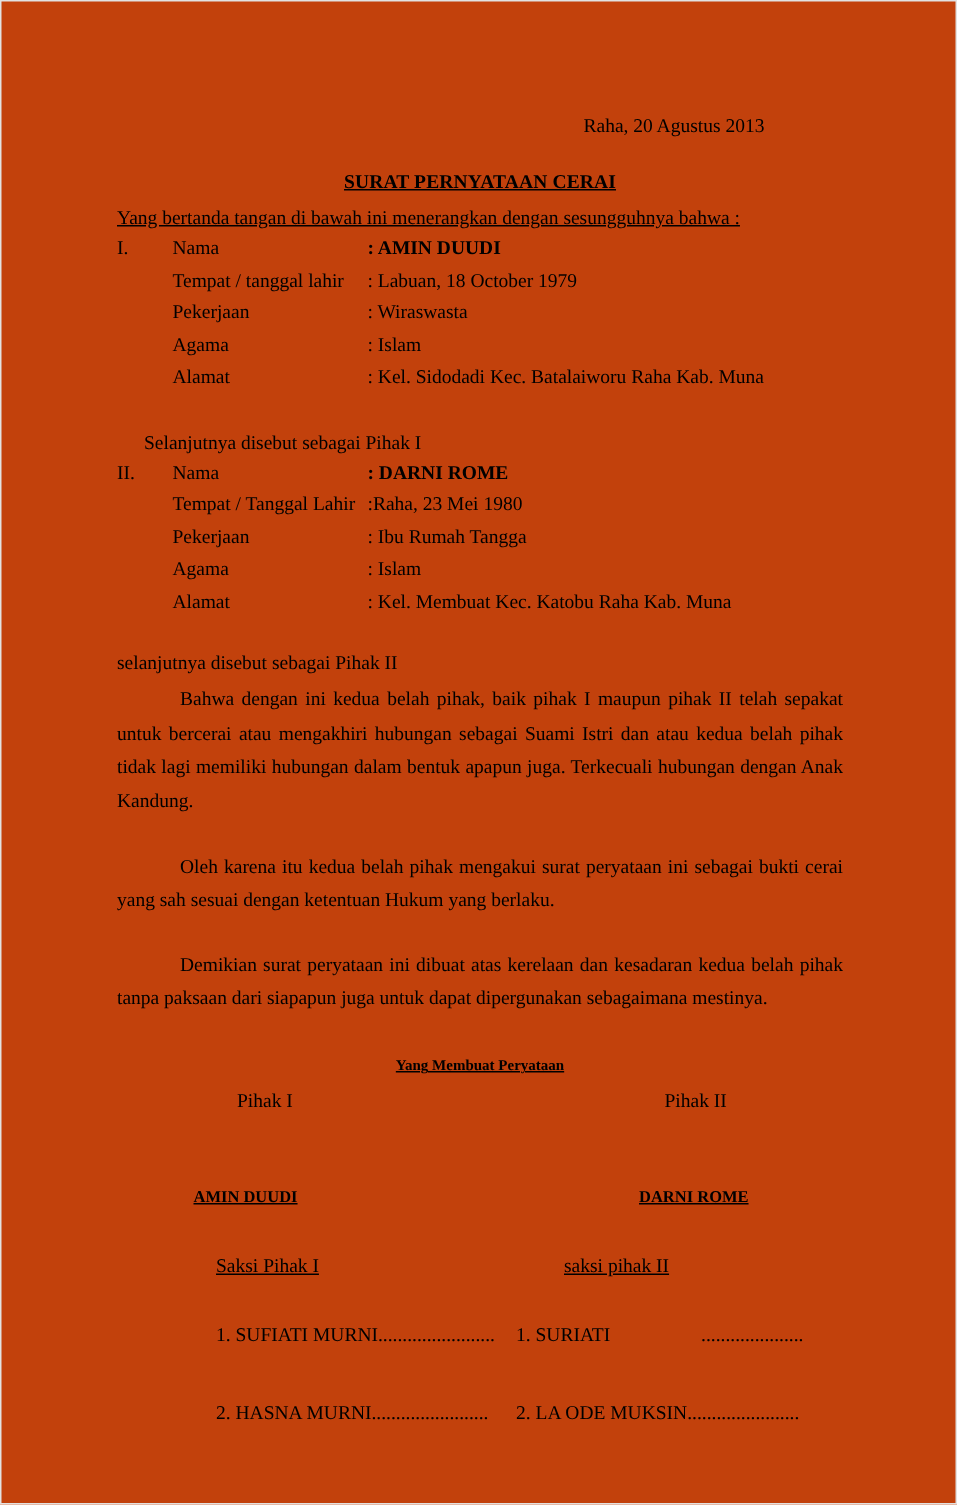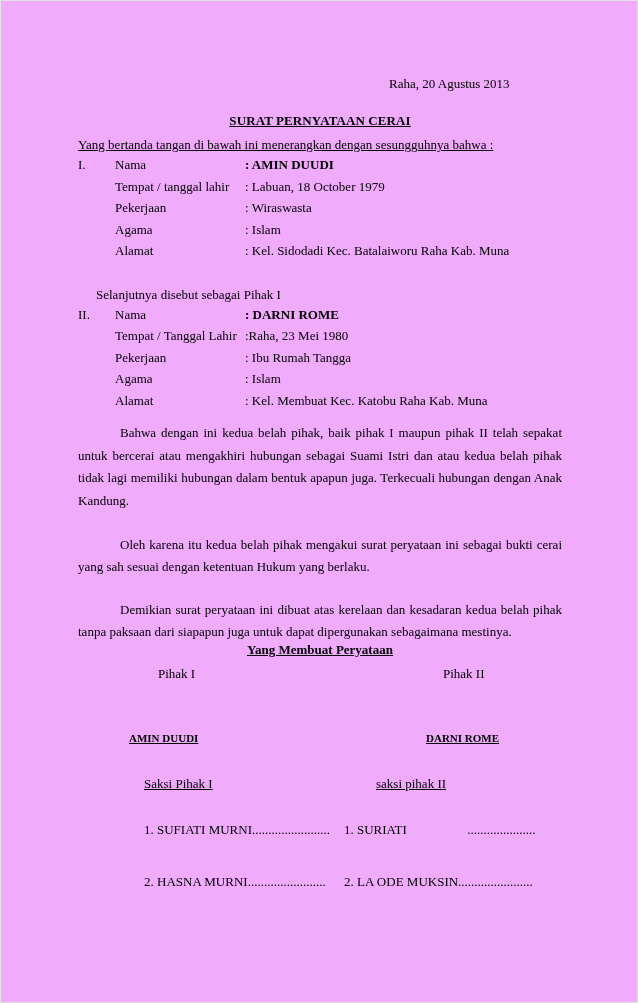--- a/index.html
+++ b/index.html
@@ -8,21 +8,21 @@
     background: #ffffff;
   }
   body {
     font-family: "Liberation Serif", "DejaVu Serif", serif;
     color: #000000;
   }
   .page {
     position: relative;
     width: 638px;
     height: 1003px;
-    background: #f0abfc;
+    background: #c2410c;
     border: 1px solid #e2e2e2;
     box-sizing: border-box;
     overflow: hidden;
   }
   .content {
     position: absolute;
     left: 77px;
     top: 0;
     width: 484px;
     font-size: 13.0px;
@@ -96,23 +96,24 @@
     text-align: justify;
     text-indent: 42px;
     font-size: 13.0px;
     line-height: 1.72;
   }
   .body-par.gap-lg { margin-top: 22px; }
   .body-par.gap-md { margin-top: 20px; }
 
   
   .sign-title {
+    margin-top: 30px;
     text-align: center;
     font-weight: bold;
-    font-size: 13.0px;
+    font-size: 10px;
     text-decoration: underline;
   }
   .sign-row {
     position: relative;
     margin-top: 11px;
     height: 18px;
     font-size: 13.0px;
   }
   .sign-row .left  { position: absolute; left: 80px; top: 0; white-space: nowrap; }
   .sign-row .right { position: absolute; left: 365px; top: 0; white-space: nowrap; }
@@ -216,20 +217,21 @@
         <td class="c-value">: Islam</td>
       </tr>
       <tr>
         <td class="c-num"></td>
         <td class="c-label">Alamat</td>
         <td class="c-value">: Kel. Membuat Kec. Katobu Raha Kab. Muna</td>
       </tr>
     </tbody>
       </table>
 
+    <div class="sub-line">selanjutnya disebut sebagai Pihak II</div>
 
     <div class="body-par">Bahwa dengan ini kedua belah pihak, baik pihak I maupun pihak II telah sepakat untuk bercerai atau  mengakhiri hubungan sebagai Suami Istri dan atau kedua belah pihak tidak lagi memiliki hubungan dalam bentuk apapun juga. Terkecuali hubungan dengan Anak Kandung.</div>
     <div class="body-par gap-lg">Oleh karena itu kedua belah pihak mengakui surat peryataan ini sebagai bukti cerai yang sah sesuai dengan ketentuan Hukum yang berlaku.</div>
     <div class="body-par gap-md">Demikian surat peryataan ini dibuat atas kerelaan dan kesadaran kedua belah pihak tanpa paksaan dari siapapun juga untuk dapat dipergunakan sebagaimana mestinya.</div>
 
     <div class="sign-title">Yang Membuat Peryataan</div>
 
     <div class="sign-row">
       <span class="left">Pihak I</span>
       <span class="right">Pihak II</span>

